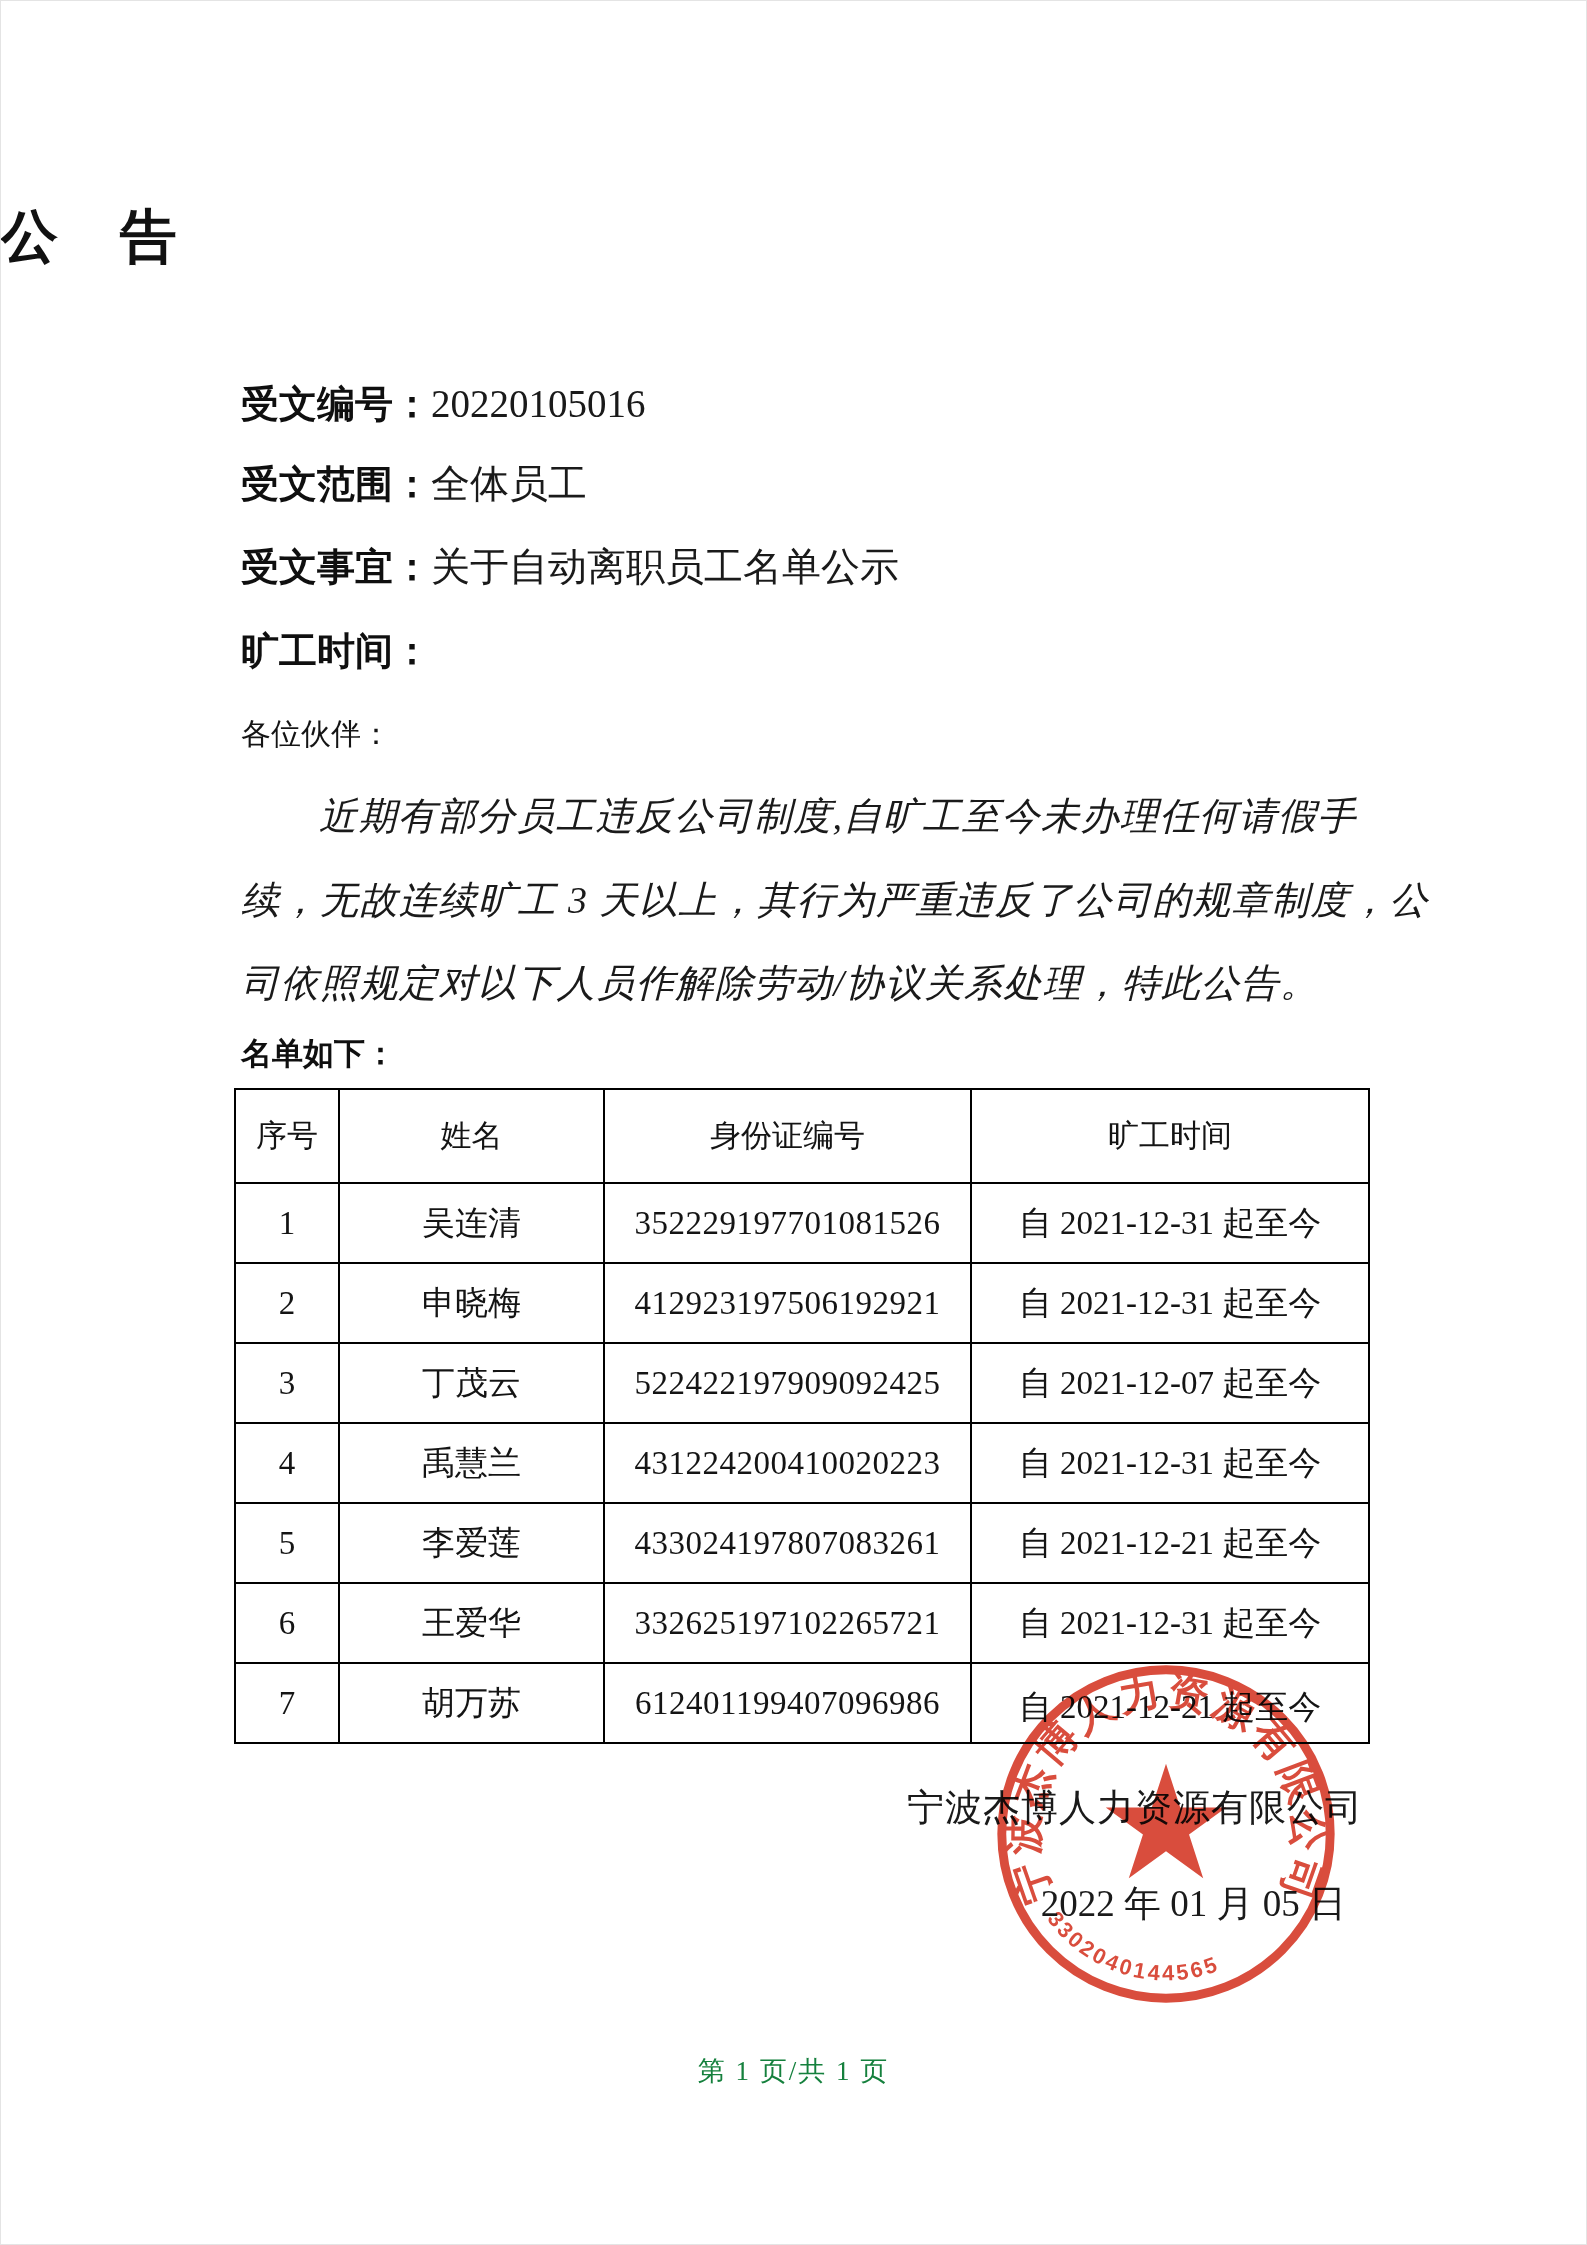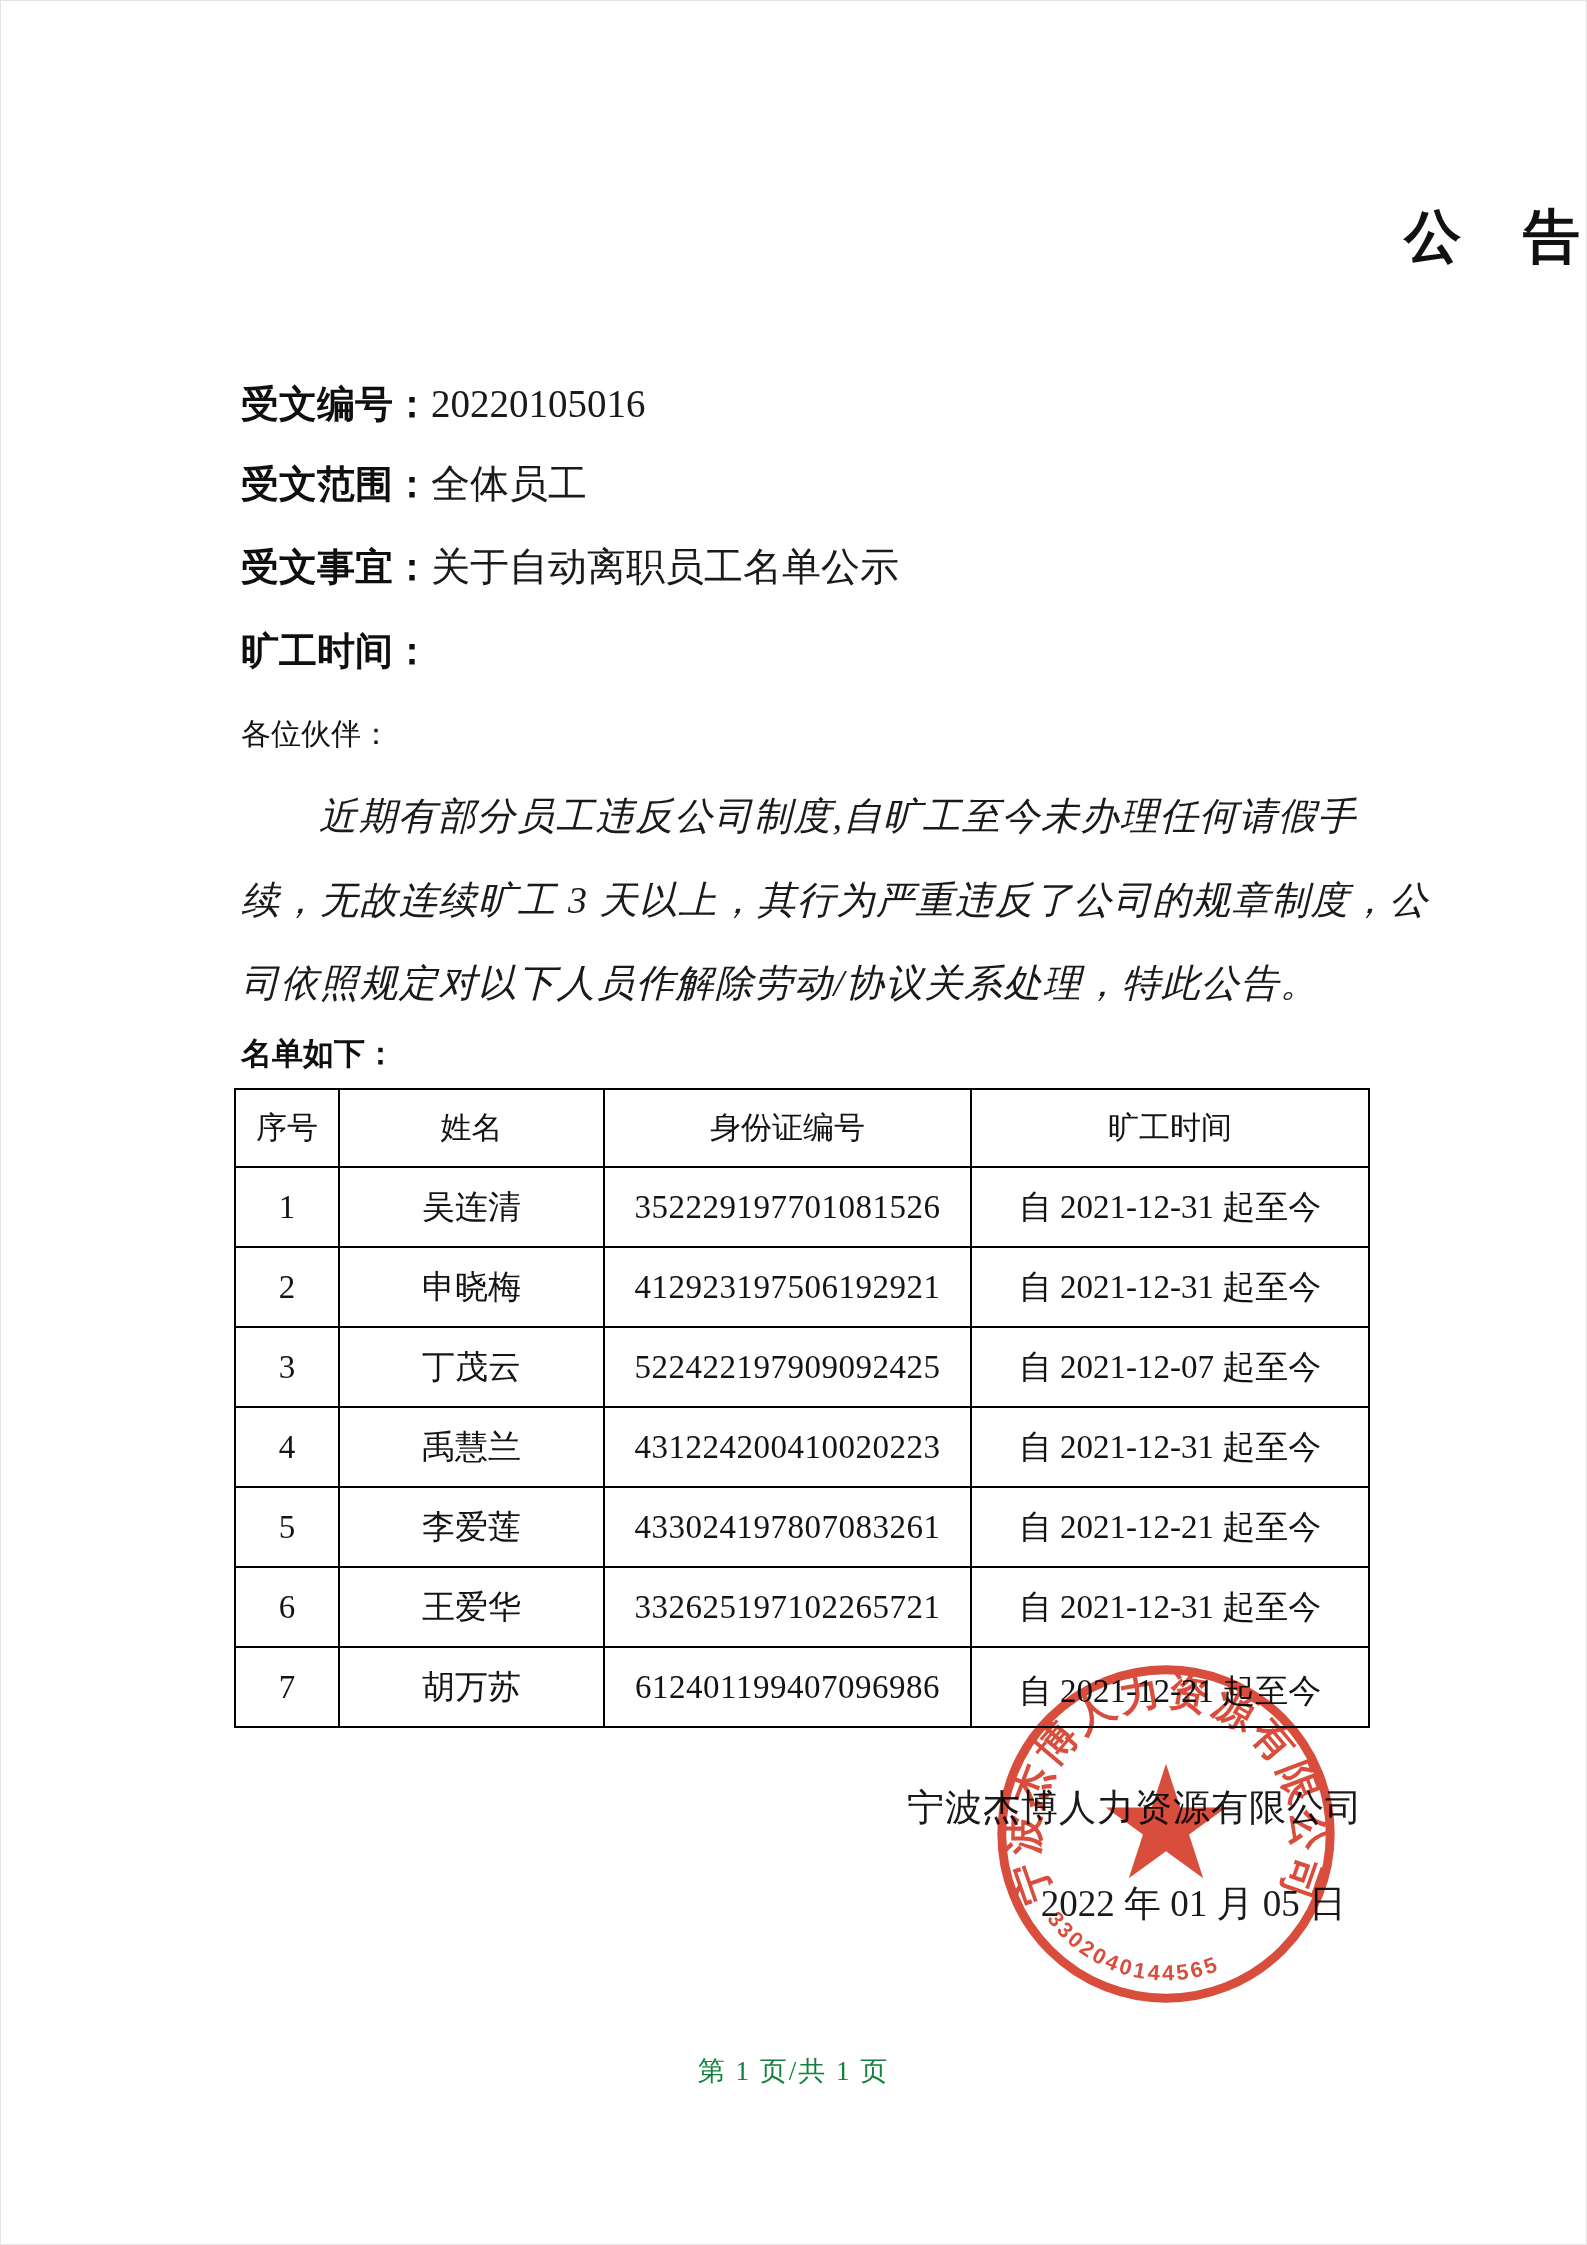--- a/index.html
+++ b/index.html
@@ -13,21 +13,21 @@
     background: #ffffff;
     border: 1px solid #e4e4e4;
     overflow: hidden;
   }
 
   .doc-title {
     position: absolute;
     top: 198px;
     left: 0;
     width: 100%;
-    text-align: right;
+    text-align: left;
     font-family: "Liberation Sans", sans-serif;
     font-weight: bold;
     font-size: 57px;
     letter-spacing: 6px;
     word-spacing: 34px;
     color: #111;
   }
 
   .meta-line {
     position: absolute;
@@ -92,21 +92,21 @@
     table-layout: fixed;
     font-family: "Liberation Serif", serif;
   }
   table.roster th, table.roster td {
     border: 2px solid #000;
     text-align: center;
     vertical-align: middle;
     font-weight: normal;
     overflow: hidden;
   }
-  table.roster th { height: 78px; font-size: 31px; margin-left: 20px; }
+  table.roster th { height: 94px; font-size: 31px; margin-left: 20px; }
   table.roster td { height: 80px; font-size: 33px; }
   td.cell-id { font-size: 35px; letter-spacing: 0.5px; margin-top: 24px; }
   td.cell-period { font-size: 33px; }
   td.period-top { vertical-align: top; padding-top: 8px; }
 
   .company-line {
     position: absolute;
     top: 1788px;
     right: 223px;
     font-size: 37px;

